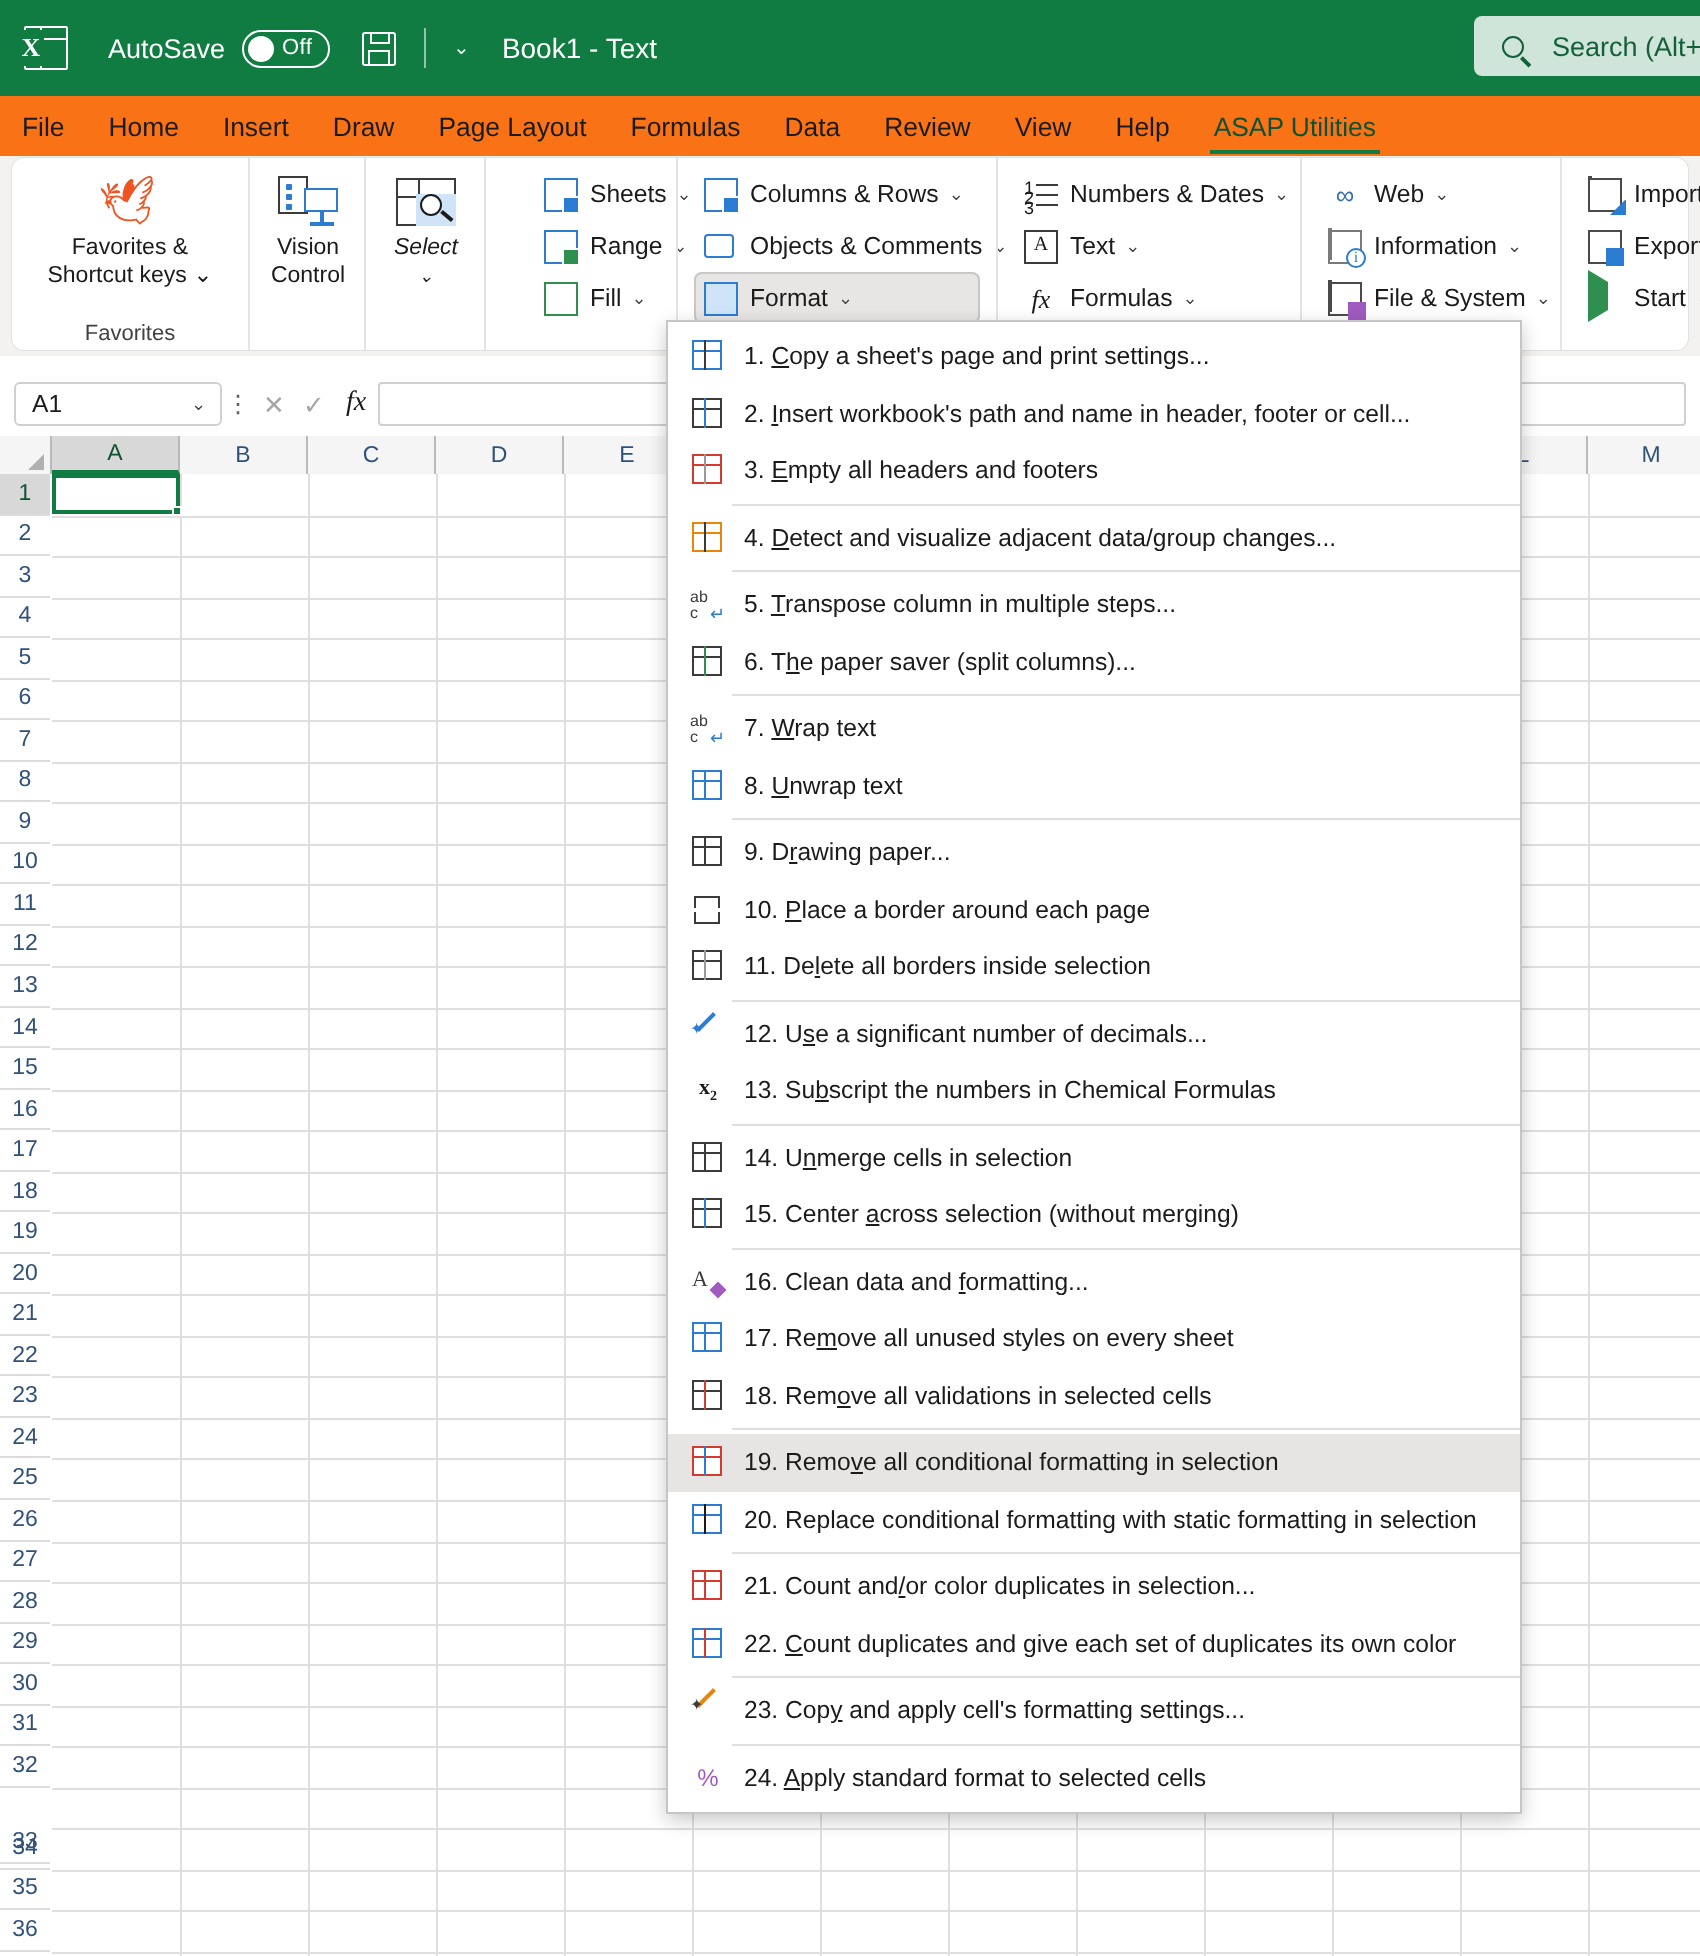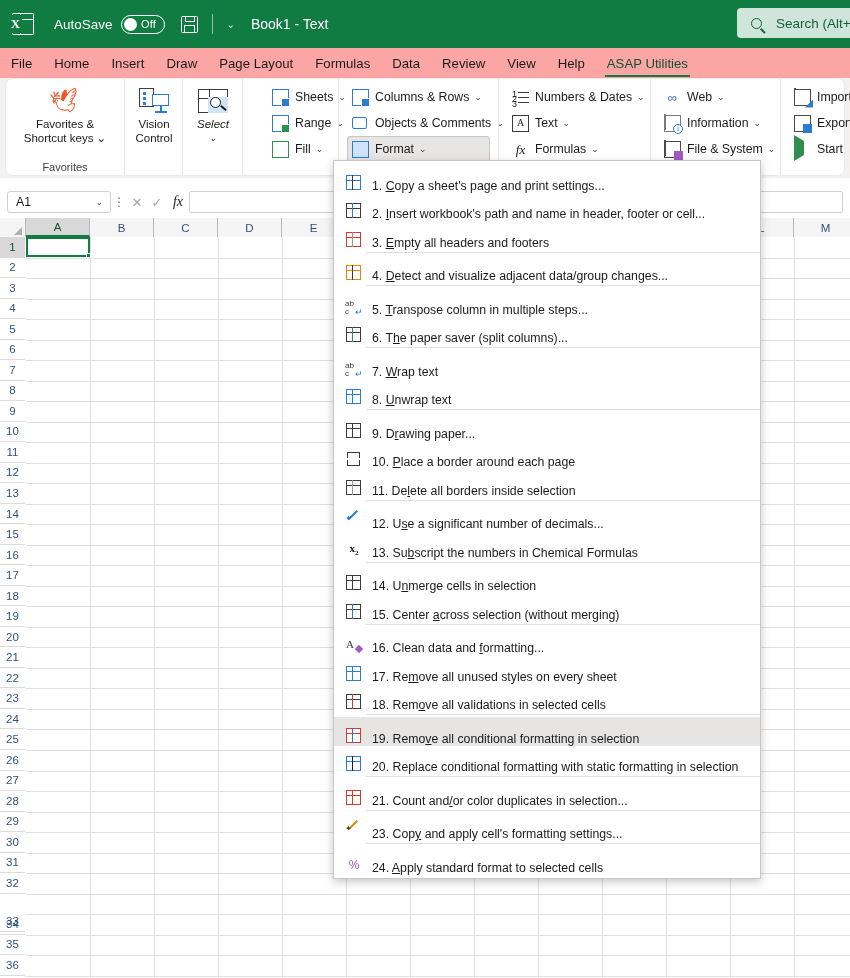--- a/index.html
+++ b/index.html
@@ -42,21 +42,21 @@
     background:rgba(255,255,255,.80); border-radius:4px; display:flex; align-items:center;
     color:#0b4f2c; overflow:hidden;
   }
   .searchbox .mag { margin-left:14px; width:11px;height:11px;border:1.4px solid #15603a;border-radius:50%; position:relative; flex:none;}
   .searchbox .mag::after{content:"";position:absolute;right:-5px;bottom:-4px;width:6px;height:1.5px;background:#15603a;transform:rotate(45deg);}
   .searchbox .sp { margin-left:14px; font-size:13.5px; color:#15603a; white-space:nowrap; }
 
   
   .tabstrip {
     position:absolute; left:0; top:48px; width:850px; height:30px;
-    background:#fca5a5; display:flex; align-items:flex-end; font-size:13.2px; color:#1b1b1b;
+    background:#f97316; display:flex; align-items:flex-end; font-size:13.2px; color:#1b1b1b;
   }
   .tab { padding:0 11px; height:28px; line-height:28px; white-space:nowrap; position:relative;}
   .tab.active { font-weight:400; color:#0f5132; }
   .tab.active::after {
     content:""; position:absolute; left:9px; right:9px; bottom:1px; height:2.2px; background:#107c41;
   }
 
   
   .ribbon {
     position:absolute; left:0; top:78px; width:850px; height:100px;
@@ -159,21 +159,21 @@
   .activecell .handle { position:absolute; right:-3px; bottom:-3px; width:5px; height:5px; background:#107c41;
     border:1px solid #fff; }
 
   
   .menu {
     position:absolute; left:333px; top:160px; width:428px;
     background:#fff; border:1px solid #c8c6c4;
     box-shadow:0 3px 9px rgba(0,0,0,.22);
     padding:3px 0 3px 0;
   }
-  .mi { display:flex; align-items:flex-end; height:28.5px; padding-left:9px; font-size:12.3px; color:#1b1b1b;
+  .mi { display:flex; align-items:center; height:28.5px; padding-left:9px; font-size:12.3px; color:#1b1b1b;
         white-space:nowrap; }
   .mi.hi { background:#e6e5e4; }
   .mi .mic { width:22px; height:20px; margin-right:7px; flex:none; position:relative;
         display:flex; align-items:center; justify-content:center; }
   .msep { height:1px; background:#e1dfdd; margin:2px 0 2px 32px; }
   .mi u { text-decoration:underline; }
 
   
   .mi-box { position:absolute; border:1.2px solid #3b3b3b; }
   .mi-c-blue { border-color:#2b7cd3 !important; }
@@ -682,20 +682,28 @@
     </div>
     <div class="msep"></div>
     <div class="mi">
       <span class="mic">
         <span style="position:absolute;left:3px;top:2px;width:15px;height:15px;border:1.2px solid #d33b2f;background:#fff"></span>
         <span style="position:absolute;left:3px;top:7px;width:15px;height:1px;background:#d33b2f"></span>
         <span style="position:absolute;left:9px;top:2px;width:1px;height:15px;background:#d33b2f"></span>
       </span>
       <span><span>21. </span><span>Count and<u>/</u>or color duplicates in selection...</span></span>
     </div>
+    <div class="mi">
+      <span class="mic">
+        <span style="position:absolute;left:3px;top:2px;width:15px;height:15px;border:1.2px solid #2b7cd3;background:#fff"></span>
+        <span style="position:absolute;left:3px;top:7px;width:15px;height:1px;background:#2b7cd3"></span>
+        <span style="position:absolute;left:9px;top:2px;width:1px;height:15px;background:#d33b2f"></span>
+      </span>
+      <span><span>22. </span><span><u>C</u>ount duplicates and give each set of duplicates its own color</span></span>
+    </div>
     <div class="msep"></div>
     <div class="mi">
       <span class="mic">
         <span style="position:absolute;left:4px;top:3px;width:12px;height:2px;background:#e8860c;transform:rotate(-45deg)"></span>
         <span style="position:absolute;left:2px;top:3px;color:#3b3b3b;font-size:8px">✦</span>
       </span>
       <span><span>23. </span><span>Cop<u>y</u> and apply cell's formatting settings...</span></span>
     </div>
     <div class="msep"></div>
     <div class="mi">

